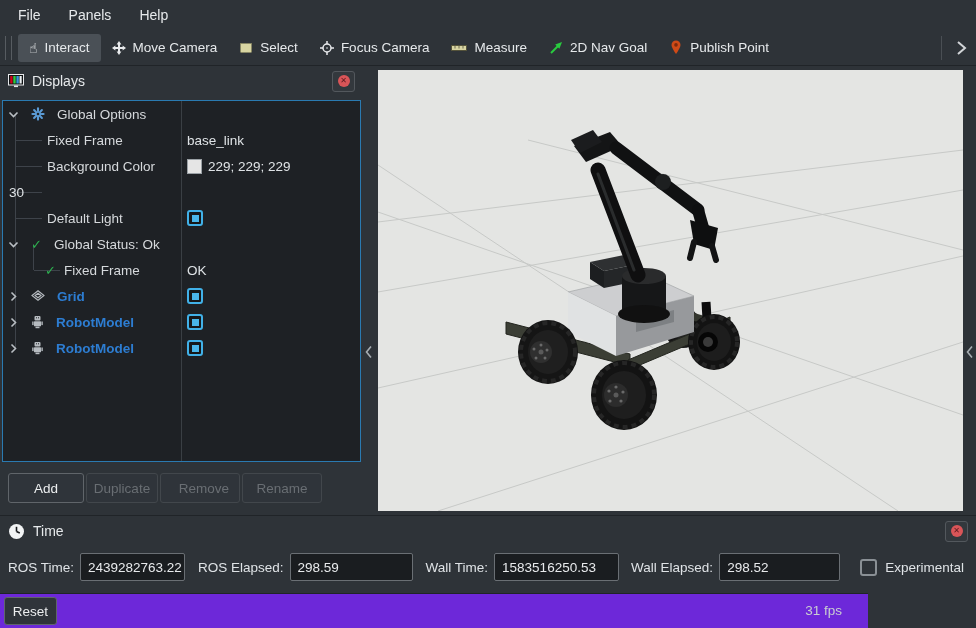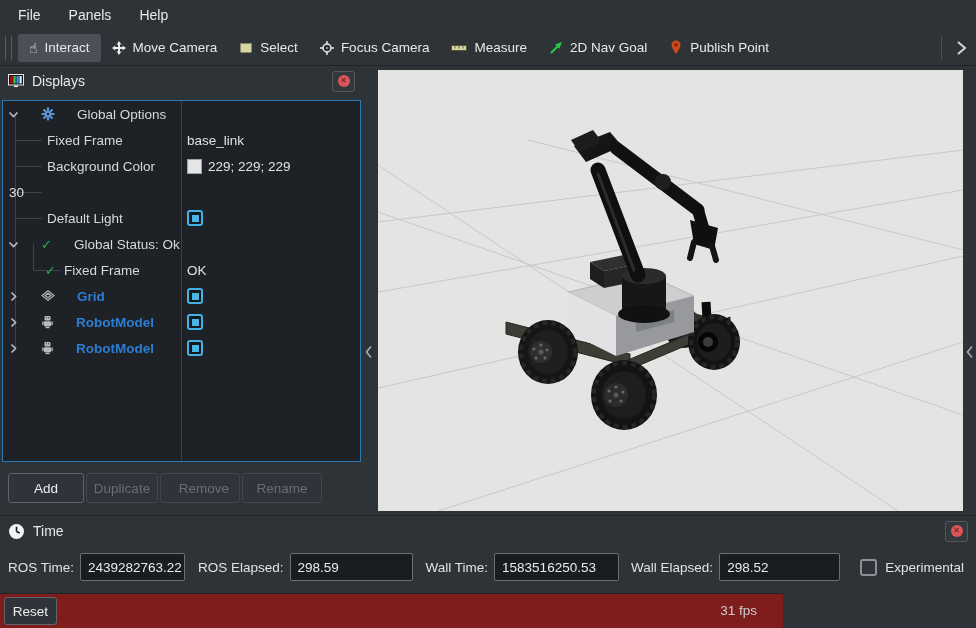--- a/index.html
+++ b/index.html
@@ -37,21 +37,21 @@
   .close-btn { margin-left:auto; width:23px; height:21px; background:#33383d;
     border:1px solid #53585d; border-radius:3px;
     display:flex; align-items:center; justify-content:center; }
   .close-dot { width:12px; height:12px; border-radius:50%; background:#d95558;
     color:#5b1a1f; font-size:8px; line-height:12px; text-align:center; font-weight:bold; }
   .tree { position:absolute; left:2px; top:34px; width:359px; height:362px;
     background:#1e2125; border:1px solid #2a7ab1; overflow:hidden; font-size:13.5px; }
   .col-divider { position:absolute; left:178px; top:0; bottom:0; width:1px; background:#3a3f44; }
   .guide { position:absolute; background:#3e434a; }
   .tree-row { position:absolute; left:0; width:357px; height:26px; display:flex; align-items:center; }
-  .cell-l { width:178px; display:flex; align-items:center; gap:22px; height:26px; flex:none; }
+  .cell-l { width:178px; display:flex; align-items:center; gap:12px; height:26px; flex:none; }
   .cell-r { flex:1; display:flex; align-items:center; gap:6px; padding-left:6px; height:26px; color:#dfe3e6; }
   .ind0 { padding-left:5px; } .ind1 { padding-left:44px; } .ind2 { padding-left:42px; }
   .lbl { color:#d6d9dc; white-space:nowrap; }
   .lbl-blue { color:#2d7dd2; font-weight:bold; }
   .check-glyph { color:#2db14f; font-weight:bold; font-size:13px; line-height:13px; }
   .swatch { width:15px; height:15px; background:#e5e5e5; border:1px solid #9aa0a5; flex:none; }
   .cbx { width:16px; height:16px; border:2px solid #41b1e8; border-radius:3px;
     background:#16181a; display:flex; align-items:center; justify-content:center; flex:none; }
   .cbx-in { width:7px; height:7px; background:#49b6ea; }
   .cbx-off { width:17px; height:17px; border:2px solid #8a9095; border-radius:3px; background:transparent; flex:none; }
@@ -71,22 +71,22 @@
     background:#2e3338; border-top:1px solid #202428; }
   .time-header { position:absolute; left:0; top:2px; right:0; height:26px;
     display:flex; align-items:center; gap:8px; padding:0 8px; }
   .time-fields { position:absolute; left:0; top:36px; right:0; height:30px;
     display:flex; align-items:center; font-size:13.5px; }
   .t-lbl { white-space:nowrap; color:#dfe3e6; }
   .t-field { height:28px; background:#1a1d20; border:1px solid #6a6f74; border-radius:2px;
     display:flex; align-items:center; padding:0 7px; color:#e8eaec; font-size:13.5px; }
   .exp-wrap { margin-left:auto; margin-right:12px; display:flex; align-items:center; gap:8px; }
   
-  .statusbar { position:absolute; left:0; top:593px; width:783px; height:35px;
-    background:#7f1d1d; border-top:1px solid #202428; }
+  .statusbar { position:absolute; left:0; top:593px; width:868px; height:35px;
+    background:#6d28d9; border-top:1px solid #202428; }
   .reset-btn { position:absolute; left:4px; top:3px; width:53px; height:28px; }
   .fps { position:absolute; right:26px; top:9px; font-size:13.5px; color:#c9cdd1; }
 </style>
 </head>
 <body>
 
 <div class="menubar">
   <div class="menu-item">File</div>
   <div class="menu-item">Panels</div>
   <div class="menu-item">Help</div>

